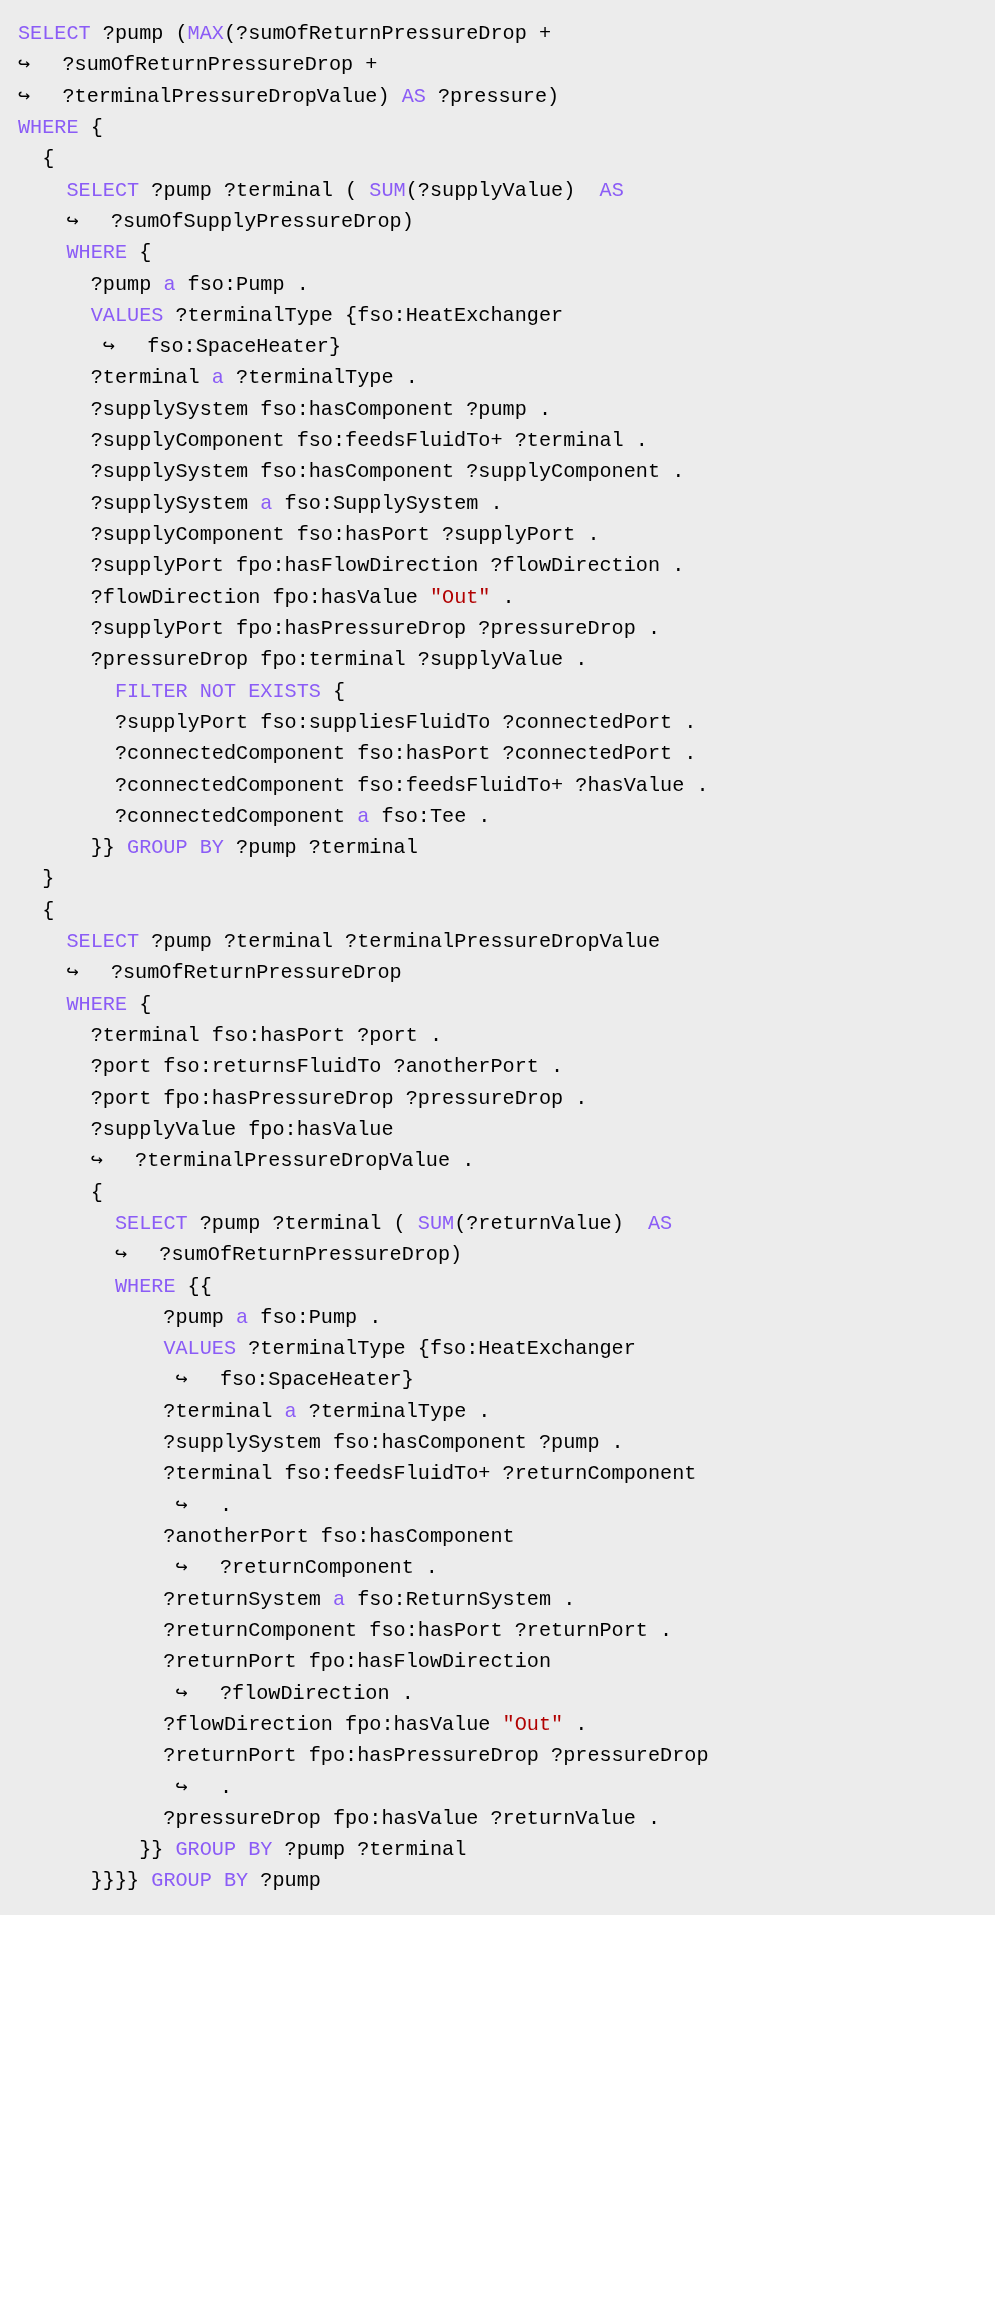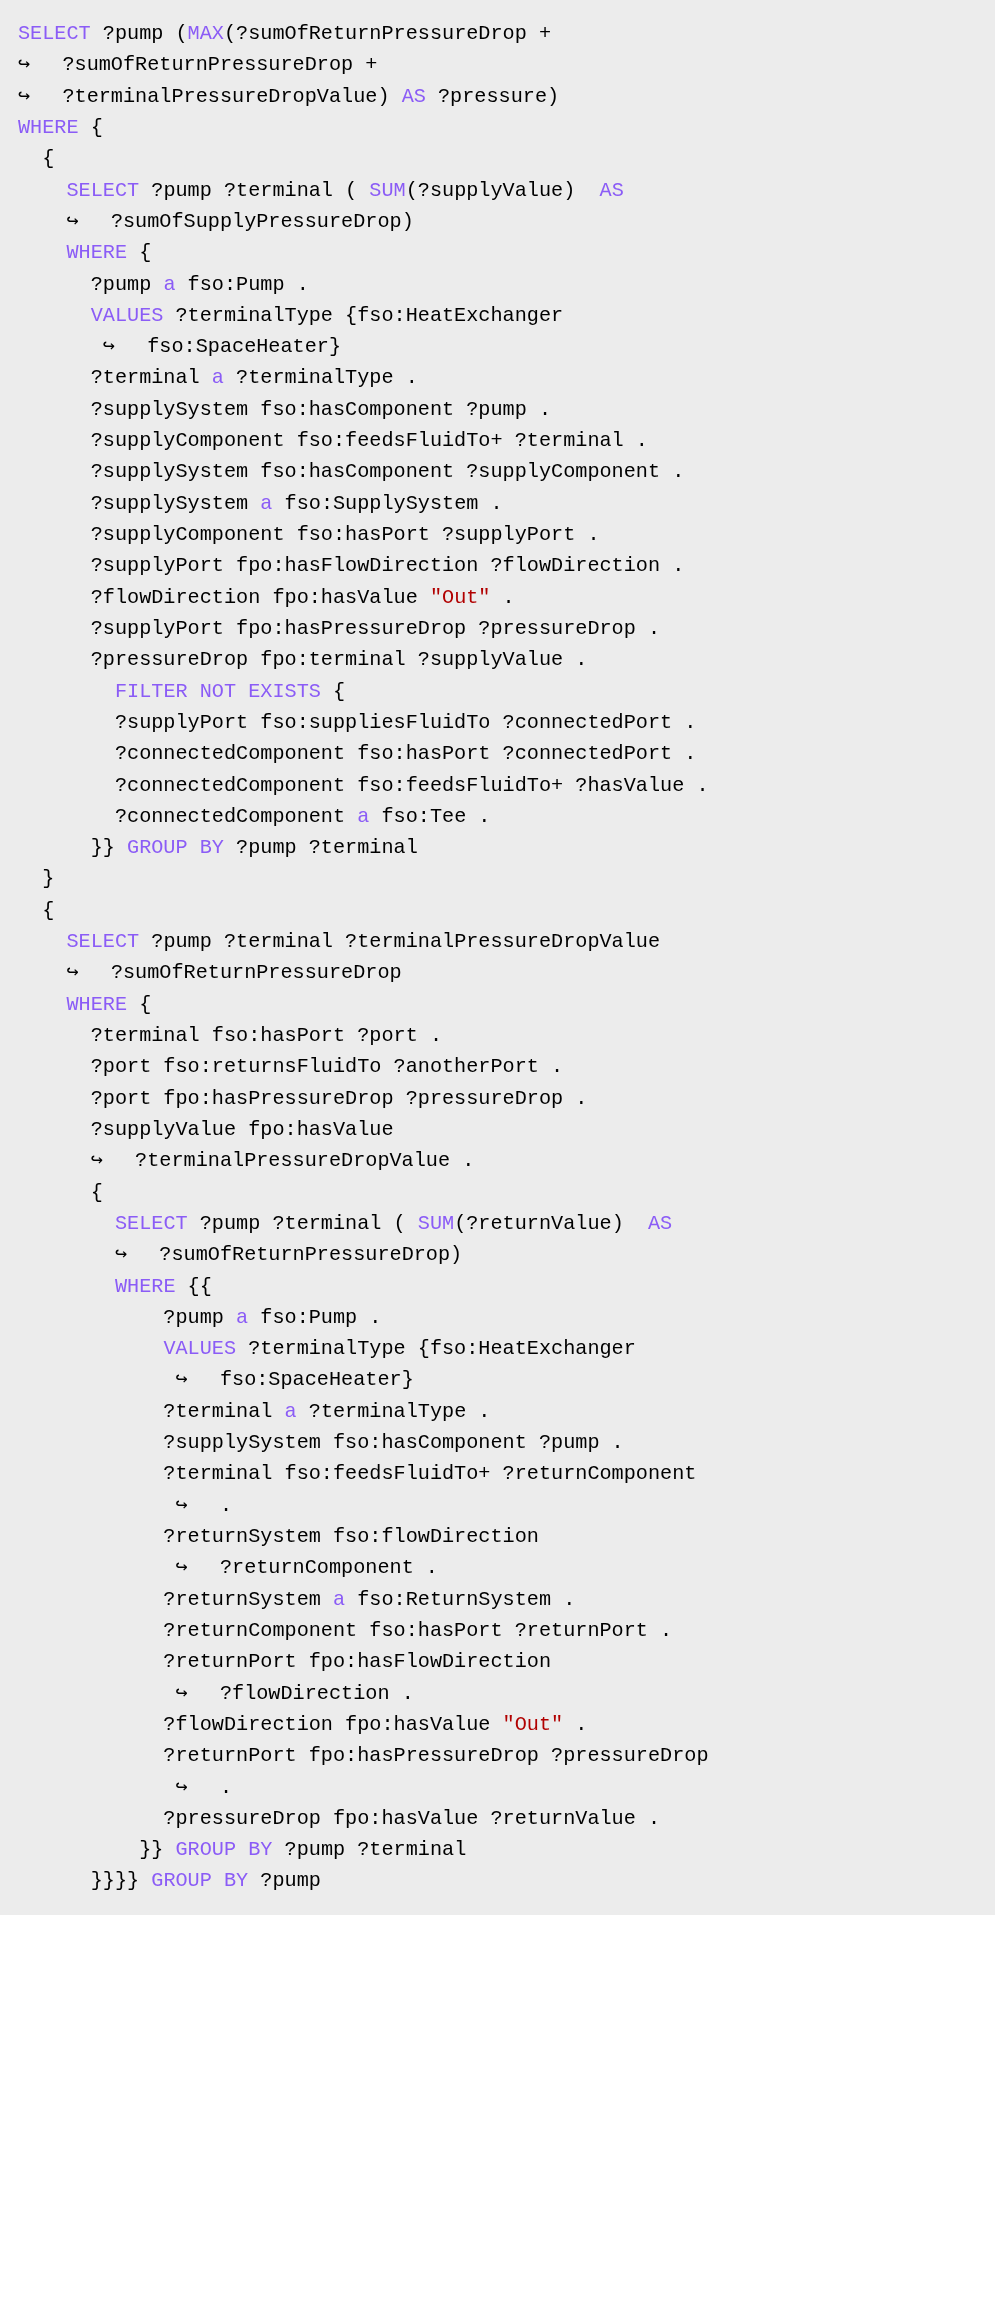--- a/index.html
+++ b/index.html
@@ -76,21 +76,21 @@
 <span>        </span><span class="kw">SELECT</span><span> ?pump ?terminal ( </span><span class="kw">SUM</span><span>(?returnValue)  </span><span class="kw">AS</span>
 <span>        </span><span class="cont-arrow"></span><span>  ?sumOfReturnPressureDrop)</span>
 <span>        </span><span class="kw">WHERE</span><span> {{</span>
 <span>            ?pump </span><span class="kw">a</span><span> fso:Pump .</span>
 <span>            </span><span class="kw">VALUES</span><span> ?terminalType {fso:HeatExchanger</span>
 <span>             </span><span class="cont-arrow"></span><span>  fso:SpaceHeater}</span>
 <span>            ?terminal </span><span class="kw">a</span><span> ?terminalType .</span>
 <span>            ?supplySystem fso:hasComponent ?pump .</span>
 <span>            ?terminal fso:feedsFluidTo+ ?returnComponent</span>
 <span>             </span><span class="cont-arrow"></span><span>  .</span>
-<span>            ?returnSystem fso:flowDirection</span>
+<span>            ?anotherPort fso:hasComponent</span>
 <span>             </span><span class="cont-arrow"></span><span>  ?returnComponent .</span>
 <span>            ?returnSystem </span><span class="kw">a</span><span> fso:ReturnSystem .</span>
 <span>            ?returnComponent fso:hasPort ?returnPort .</span>
 <span>            ?returnPort fpo:hasFlowDirection</span>
 <span>             </span><span class="cont-arrow"></span><span>  ?flowDirection .</span>
 <span>            ?flowDirection fpo:hasValue </span><span class="str">"Out"</span><span> .</span>
 <span>            ?returnPort fpo:hasPressureDrop ?pressureDrop</span>
 <span>             </span><span class="cont-arrow"></span><span>  .</span>
 <span>            ?pressureDrop fpo:hasValue ?returnValue .</span>
 <span>          }} </span><span class="kw">GROUP BY</span><span> ?pump ?terminal</span>

